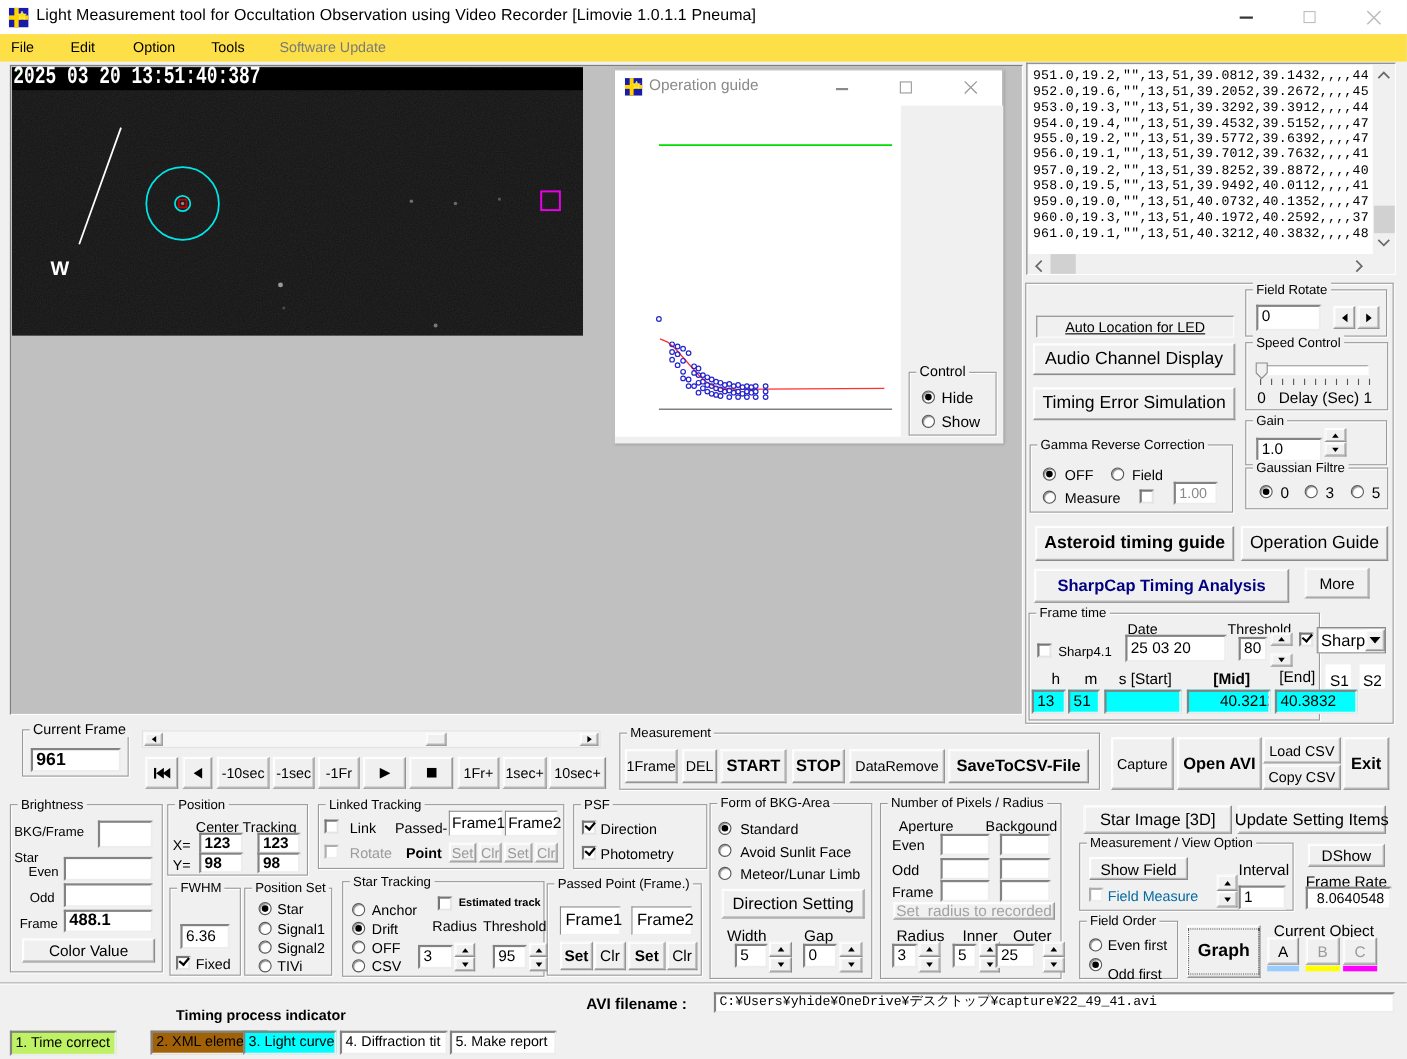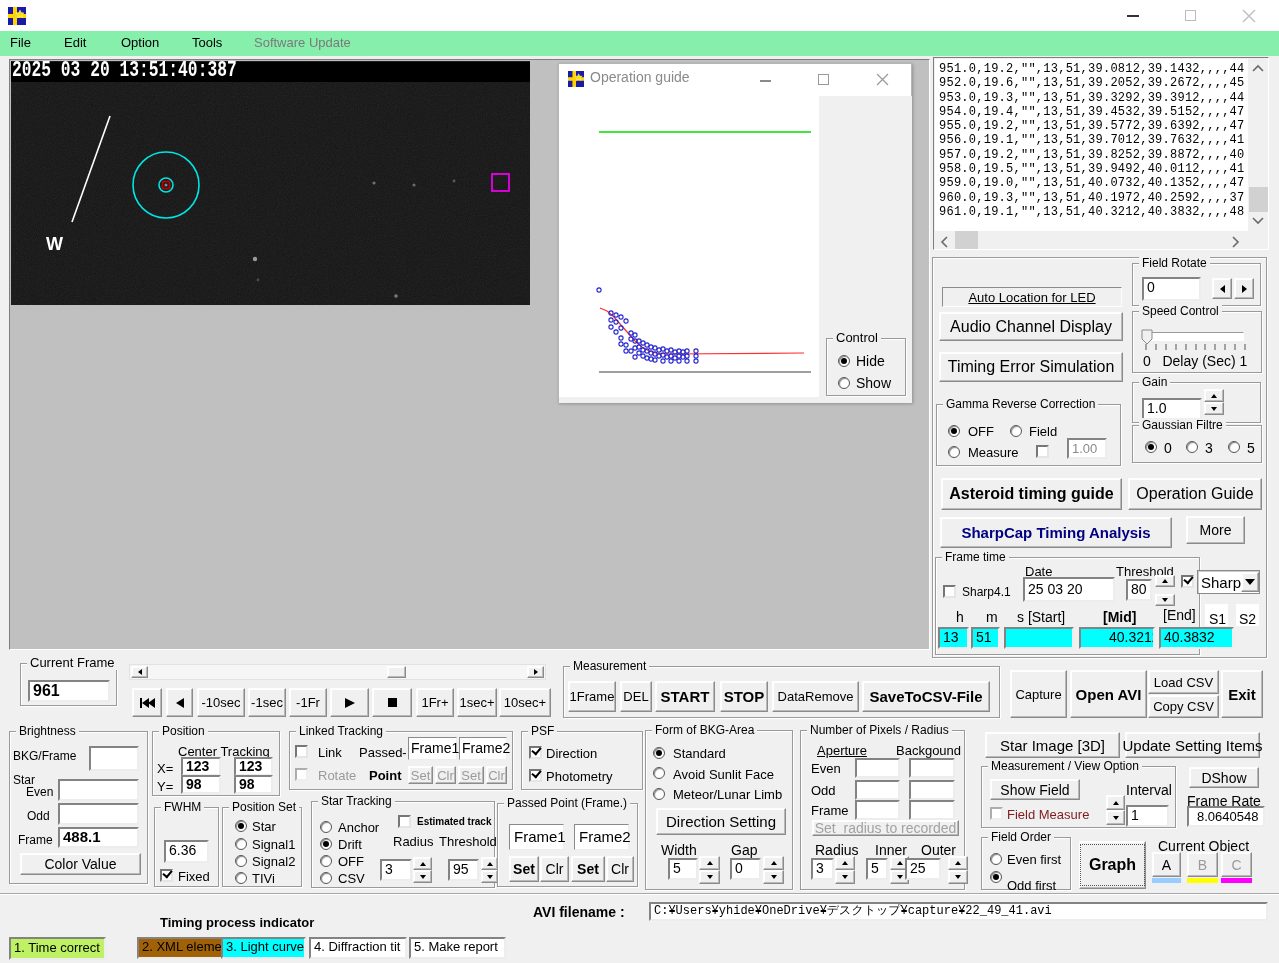--- a/index.html
+++ b/index.html
@@ -21,28 +21,29 @@
 </style></head>
 <body>
 
 <div class="ab" style="left:0;top:0;width:1279px;height:31px;background:#fff;">
   <svg class="ab" style="left:8px;top:7px;" width="18" height="18" viewBox="0 0 18 18">
       <rect width="18" height="18" fill="#1a1aa6"></rect>
       <rect x="0" y="7" width="18" height="4" fill="#ffd400"></rect>
       <rect x="5" y="0" width="4" height="18" fill="#ffd400"></rect>
       <path d="M12 3 l1.2 2.6 2.8.3-2 1.9.5 2.8-2.5-1.4-2.5 1.4.5-2.8-2-1.9 2.8-.3z" fill="#ffe000" stroke="#fff" stroke-width=".4"></path>
     </svg>
+  <div class="ab" style="left:33px;top:6px;font-size:14.5px;letter-spacing:0.12px;color:#000;">Light Measurement tool for Occultation Observation using Video Recorder [Limovie 1.0.1.1 Pneuma]</div>
   <div class="ab" style="left:1127px;top:15px;width:12px;height:2px;background:#333;"></div>
   <div class="ab" style="left:1185px;top:10px;width:11px;height:11px;border:1.5px solid #bdbdbd;"></div>
   <svg class="ab" style="left:1242px;top:9px;" width="14" height="14">
       <path d="M1 1 L13 13 M13 1 L1 13" stroke="#bdbdbd" stroke-width="1.4"></path>
     </svg>
 </div>
 
-<div class="ab" style="left:0;top:31px;width:1279px;height:25px;background:#86efac;">
+<div class="ab" style="left:0;top:31px;width:1279px;height:25px;background:#fde047;">
   <div class="ab" style="left:10px;top:4px;font-size:13px;">File</div>
   <div class="ab" style="left:64px;top:4px;font-size:13px;">Edit</div>
   <div class="ab" style="left:121px;top:4px;font-size:13px;">Option</div>
   <div class="ab" style="left:192px;top:4px;font-size:13px;">Tools</div>
   <div class="ab" style="left:254px;top:4px;font-size:13px;color:#7a7a7a;">Software Update</div>
 </div>
 
 <div class="ab" style="left:9px;top:59px;width:921px;height:591px;background:#c0c0c0;border:1px solid;border-color:#7e7e7e #fff #fff #7e7e7e;"></div>
 
 <div class="ab" style="left:11px;top:61px;width:519px;height:244px;background:#181818;">
@@ -502,21 +503,21 @@
   <div class="btn" style="left:117px;top:125px;width:21px;height:14px;">
       <div class="tri-u" style="border-left-width:3.5px;border-right-width:3.5px;border-bottom-width:4.5px;"></div>
     </div>
   <div class="btn" style="left:117px;top:139px;width:21px;height:14px;">
       <div class="tri-d" style="border-left-width:3.5px;border-right-width:3.5px;border-top-width:4.5px;"></div>
     </div>
 </div>
 
 <div class="gb" style="left:800px;top:730px;width:165px;height:160px;">
     <b>Number of Pixels / Radius</b>
-  <div class="lbl" style="left:16px;top:12px;text-decoration:underline;">Aperture</div>
+  <div class="lbl" style="left:16px;top:12px;">Aperture</div>
   <div class="lbl" style="left:95px;top:12px;">Backgound</div>
   <div class="lbl" style="left:10px;top:30px;">Even</div>
   <div class="inp" style="left:54px;top:27px;width:45px;height:20px;"></div>
   <div class="inp" style="left:108px;top:27px;width:46px;height:20px;"></div>
   <div class="lbl" style="left:10px;top:52px;">Odd</div>
   <div class="inp" style="left:54px;top:49px;width:45px;height:20px;"></div>
   <div class="inp" style="left:108px;top:49px;width:46px;height:20px;"></div>
   <div class="lbl" style="left:10px;top:72px;">Frame</div>
   <div class="inp" style="left:54px;top:69px;width:45px;height:20px;"></div>
   <div class="inp" style="left:108px;top:69px;width:46px;height:20px;"></div>
@@ -547,21 +548,21 @@
     </div>
 </div>
 
 <div class="btn" style="left:985px;top:732px;width:135px;height:26px;font-size:15px;">Star Image [3D]</div>
 <div class="btn" style="left:1125px;top:732px;width:135px;height:26px;font-size:15px;">Update Setting Items</div>
 
 <div class="gb" style="left:981px;top:766px;width:195px;height:62px;">
     <b>Measurement / View Option</b>
   <div class="btn" style="left:8px;top:12px;width:90px;height:21px;font-size:14px;">Show Field</div>
   <div class="cb dis" style="left:8px;top:40px;"></div>
-  <div class="lbl" style="left:25px;top:40px;color:#7f1d1d;">Field Measure</div>
+  <div class="lbl" style="left:25px;top:40px;color:#0369a1;">Field Measure</div>
   <div class="btn" style="left:124px;top:28px;width:19px;height:15px;">
       <div class="tri-u" style="border-left-width:3.5px;border-right-width:3.5px;border-bottom-width:4.5px;"></div>
     </div>
   <div class="btn" style="left:124px;top:43px;width:19px;height:15px;">
       <div class="tri-d" style="border-left-width:3.5px;border-right-width:3.5px;border-top-width:4.5px;"></div>
     </div>
   <div class="lbl" style="left:144px;top:15px;font-size:14px;">Interval</div>
   <div class="inp" style="left:144px;top:38px;width:43px;height:22px;font-size:14px;">1</div>
 </div>
 <div class="btn" style="left:1189px;top:767px;width:70px;height:21px;font-size:14px;">DShow</div>

